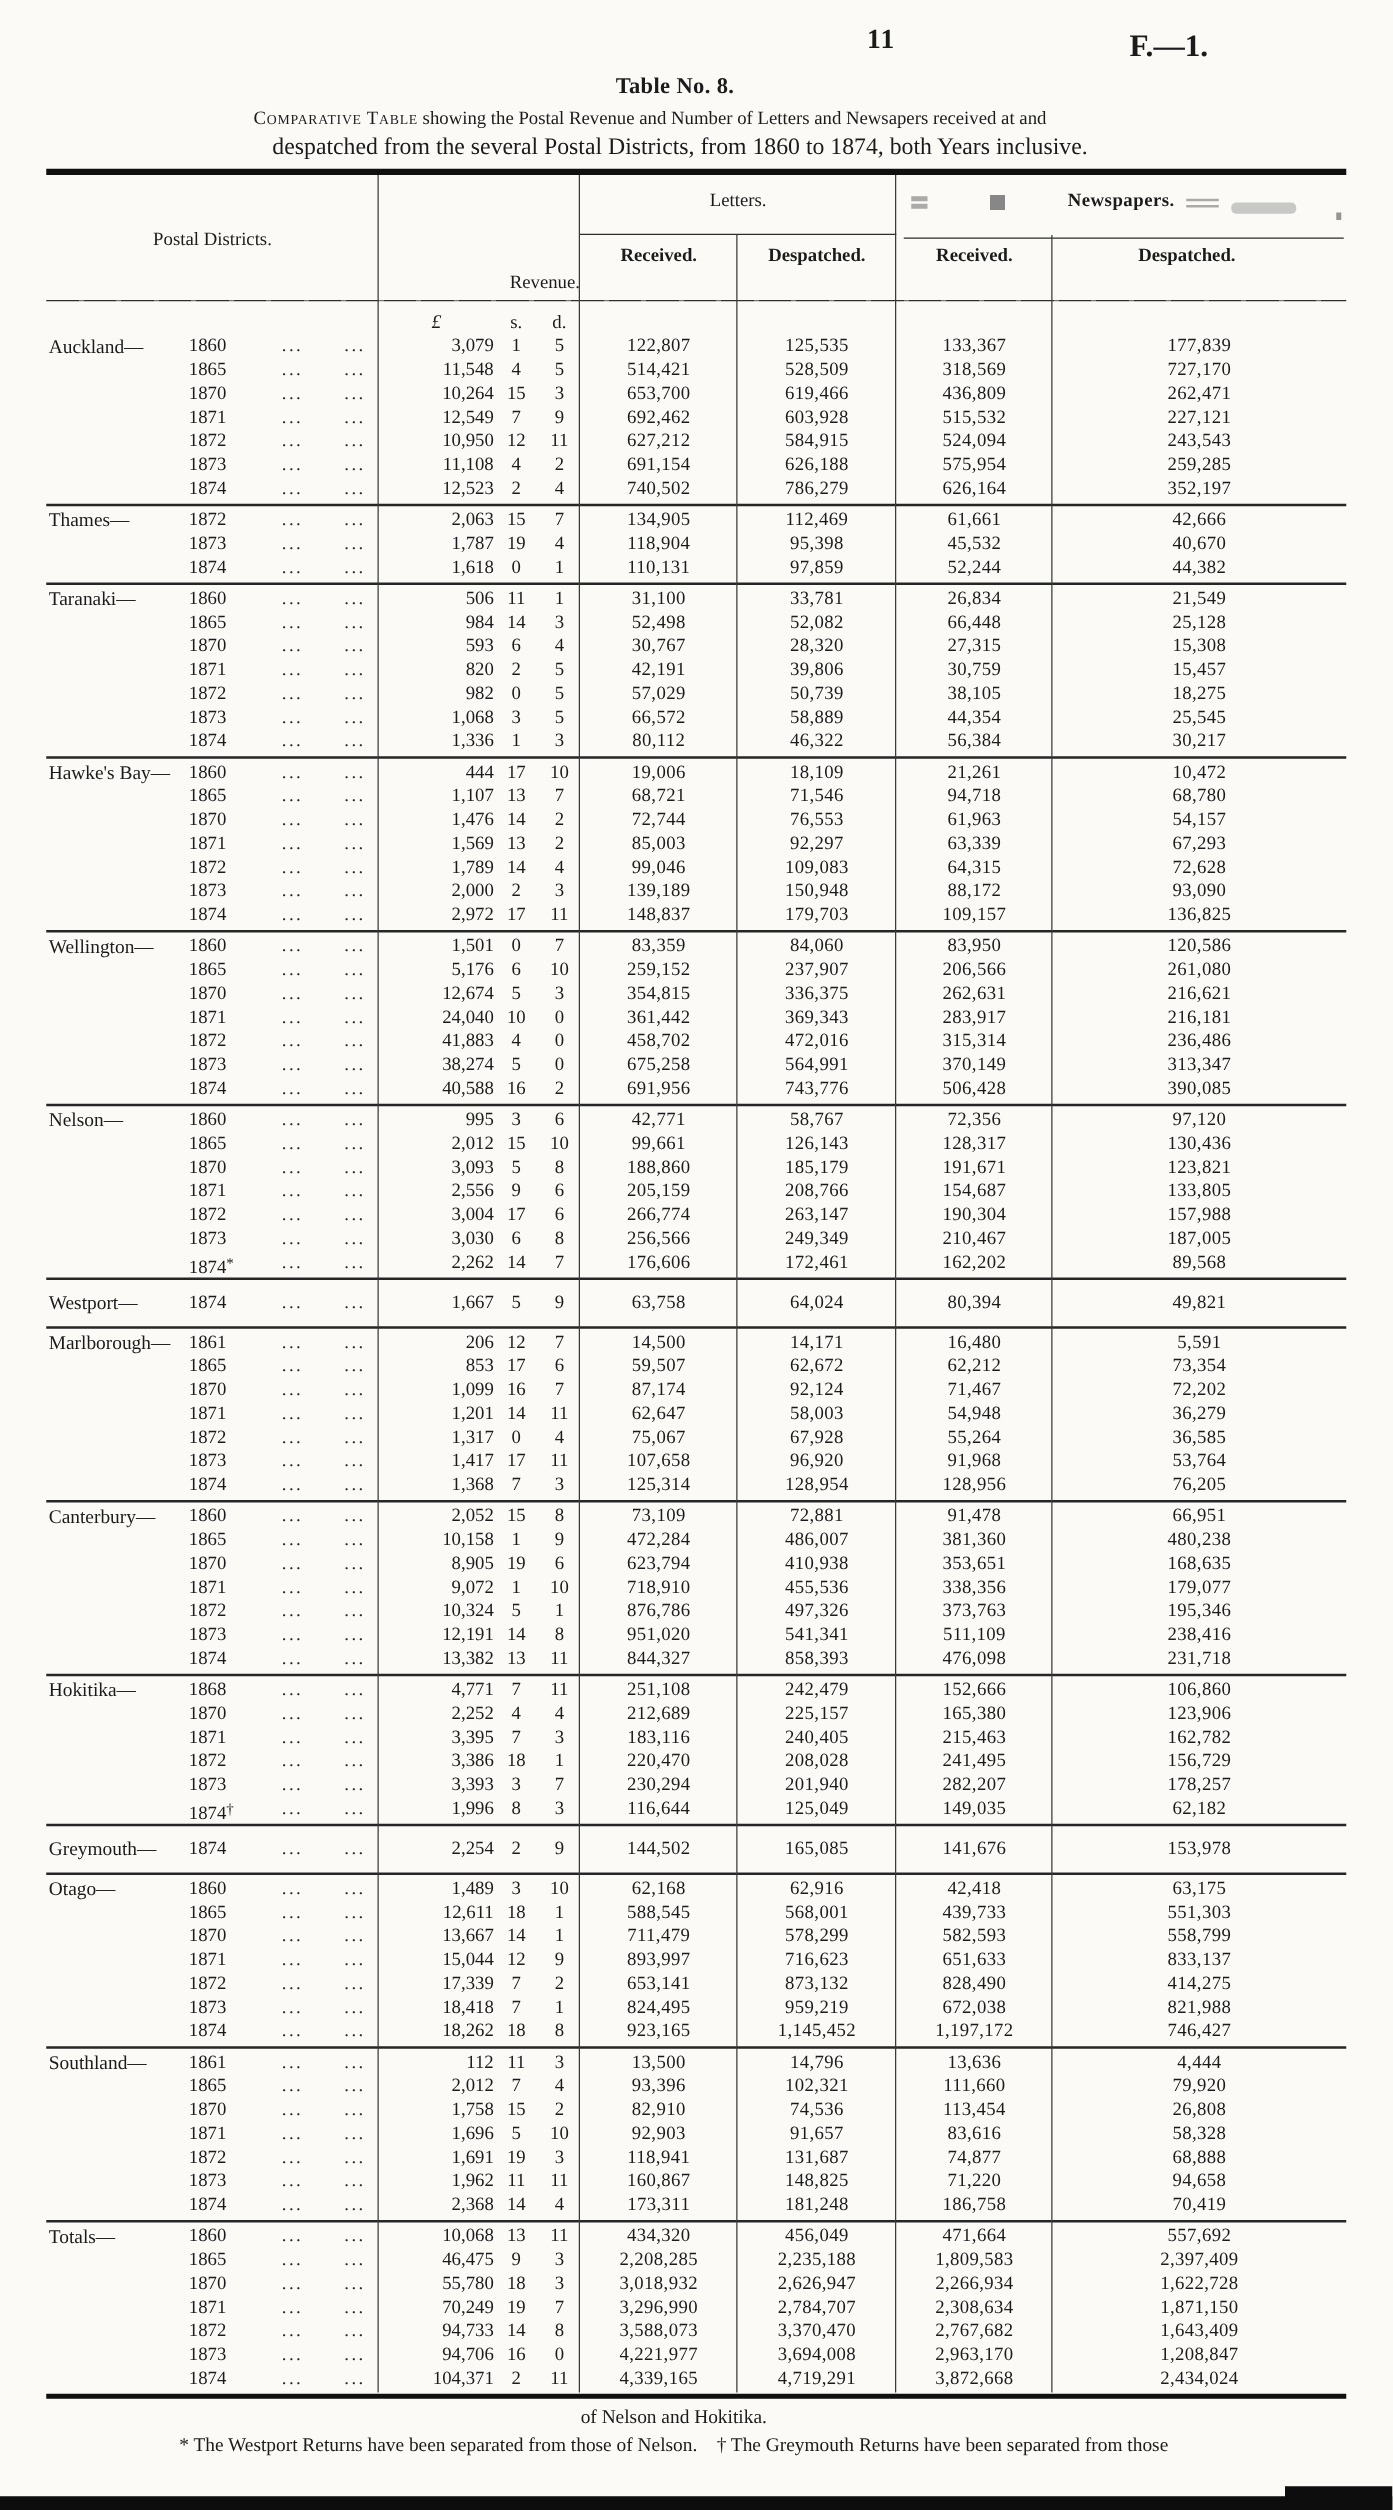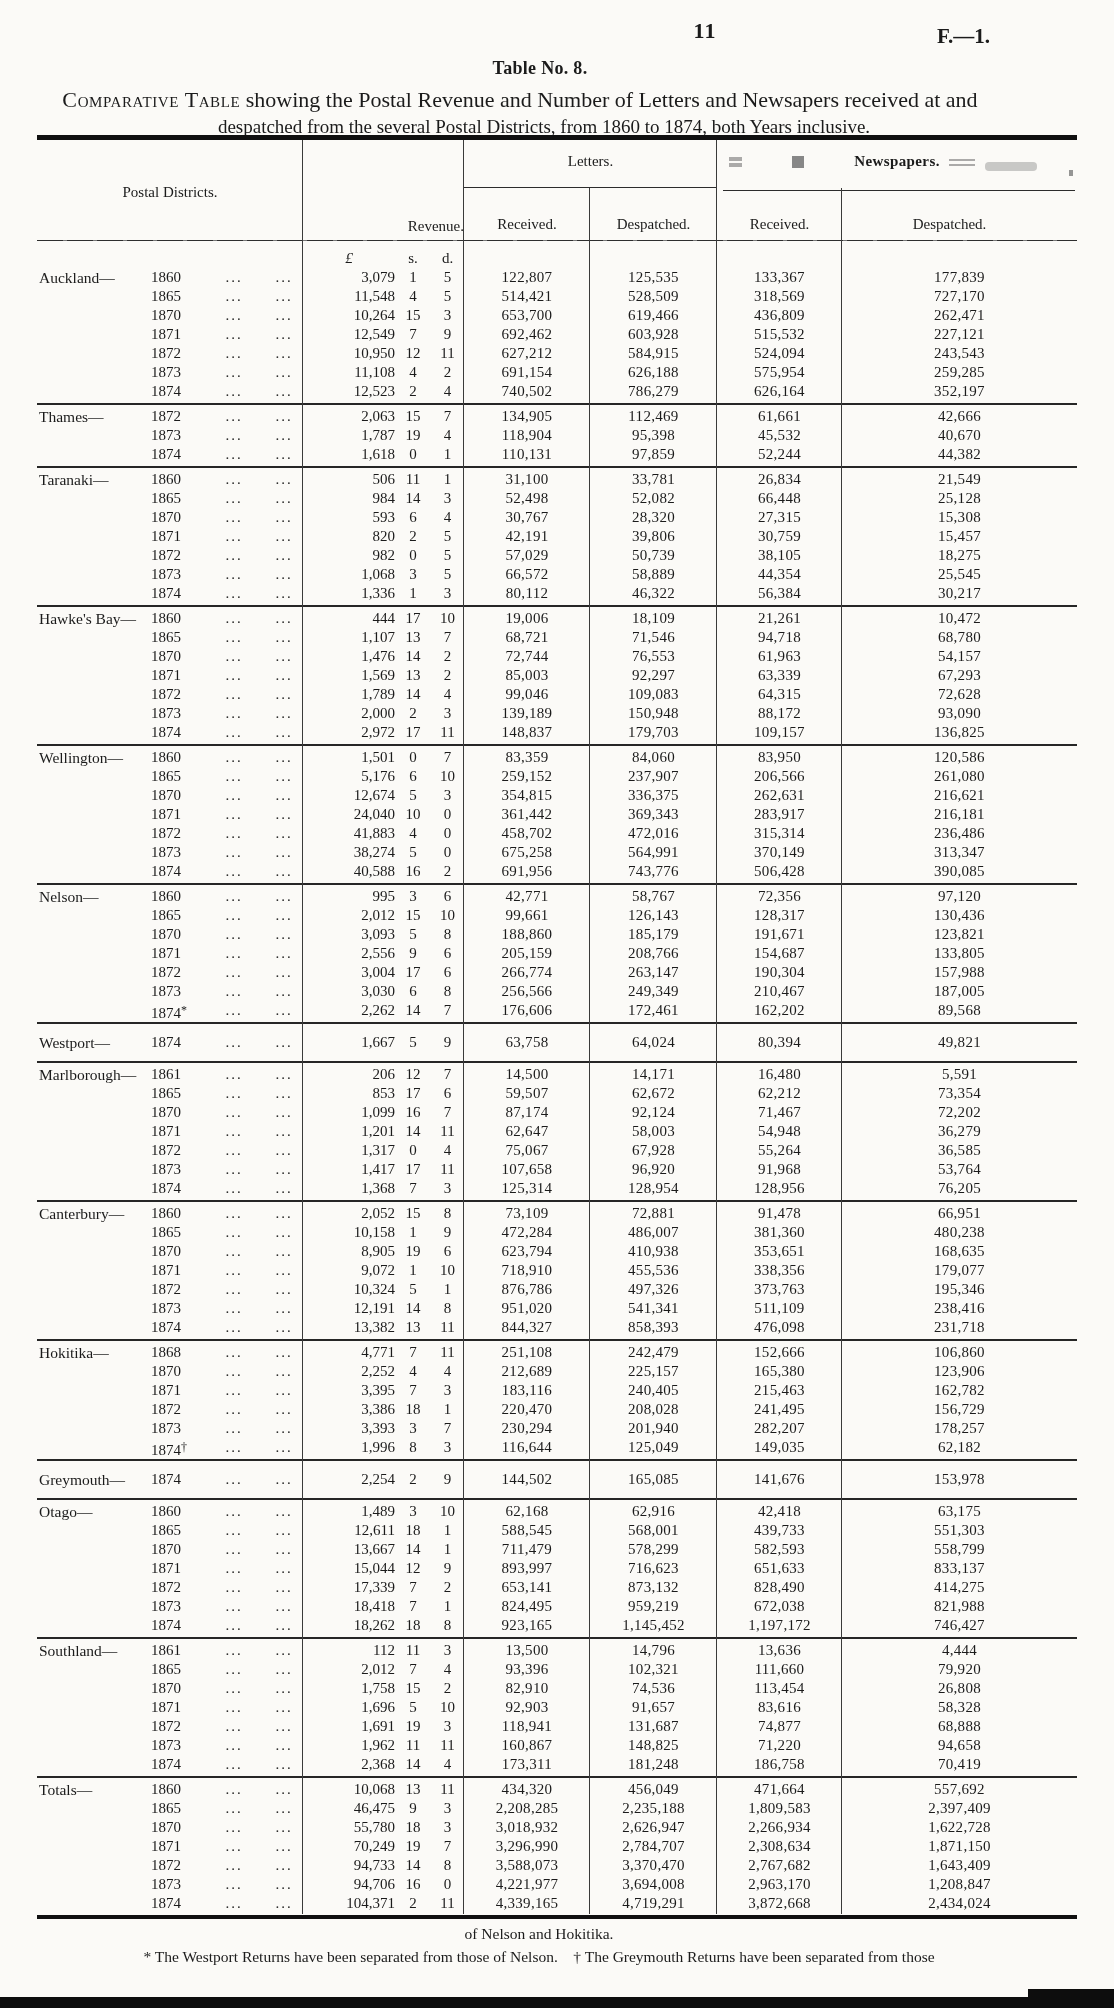--- a/index.html
+++ b/index.html
@@ -8,25 +8,25 @@
     background:#fbfaf7;
     font-family:"Liberation Serif","DejaVu Serif",serif;
     color:#1b1b1b;
     -webkit-font-smoothing:antialiased;
   }
   .page{position:absolute;inset:0;overflow:hidden;}
 
   
   .pagenum{position:absolute;left:660px;top:18px;width:90px;text-align:center;
     font-size:22px;font-weight:700;letter-spacing:1px;}
-  .docref{position:absolute;left:880px;top:24px;width:110px;text-align:right;
-    font-size:21px;font-weight:700;}
+  .docref{position:absolute;left:880px;top:24px;width:110px;text-align:center;
+    font-size:25px;font-weight:700;}
   .headblock{position:absolute;left:0;top:58px;width:1040px;text-align:center;}
   .tableno{font-size:18px;font-weight:700;letter-spacing:.3px;margin-left:40px;}
-  .title1{margin-top:8px;font-size:22px;}
+  .title1{margin-top:8px;font-size:15px;}
   .title1 .sc{font-variant-caps:small-caps;letter-spacing:.6px;}
   .title2{margin-top:3px;font-size:19px;padding-left:48px;}
 
   
   .ptable{position:absolute;left:37px;top:135px;width:1040px;}
   .toprule{height:5px;background:#101010;}
   .botrule{height:4px;background:#101010;margin-top:2px;}
 
   
   .vline{position:absolute;width:1px;background:#3a3a3a;top:5px;bottom:5px;}
@@ -34,21 +34,21 @@
   .v1{left:265px;} .v2{left:426px;} .v3{left:552px;} .v4{left:679px;} .v5{left:804px;}
 
   
   .thead{position:relative;height:108px;font-size:15px;}
   .h-postal{position:absolute;left:0;top:44px;width:266px;text-align:center;}
   .h-revenue{position:absolute;left:266px;top:44px;width:161px;text-align:right;margin-top:34px;}
   .h-letters{position:absolute;left:427px;top:13px;width:253px;text-align:center;}
   .h-news{position:absolute;left:680px;top:13px;width:360px;text-align:center;font-weight:700;letter-spacing:.4px;}
   .ul-letters{position:absolute;left:427px;top:47px;width:253px;height:1px;background:#2c2c2c;}
   .ul-news{position:absolute;left:686px;top:50px;width:352px;height:1px;background:#2c2c2c;}
-  .h-sub{position:absolute;top:76px;text-align:center;}
+  .h-sub{position:absolute;top:57px;text-align:center;font-weight:bold;}
   .h-lrec{left:427px;width:126px;}
   .h-ldesp{left:553px;width:127px;}
   .h-nrec{left:680px;width:125px;}
   .h-ndesp{left:805px;width:215px;}
   .ul-full{position:absolute;left:0;top:100px;width:1040px;height:1px;
     background:repeating-linear-gradient(90deg,#2e2e2e 0 26px,#777 26px 30px);}
   .smudge{position:absolute;background:#6a6a6a;opacity:.55;}
   .sm1{left:692px;top:17px;width:13px;height:4px;box-shadow:0 6px 0 #6a6a6a;}
   .sm2{left:755px;top:16px;width:12px;height:12px;opacity:.8;}
   .sm3{left:912px;top:19px;width:26px;height:2px;box-shadow:0 5px 0 #6a6a6a;}

